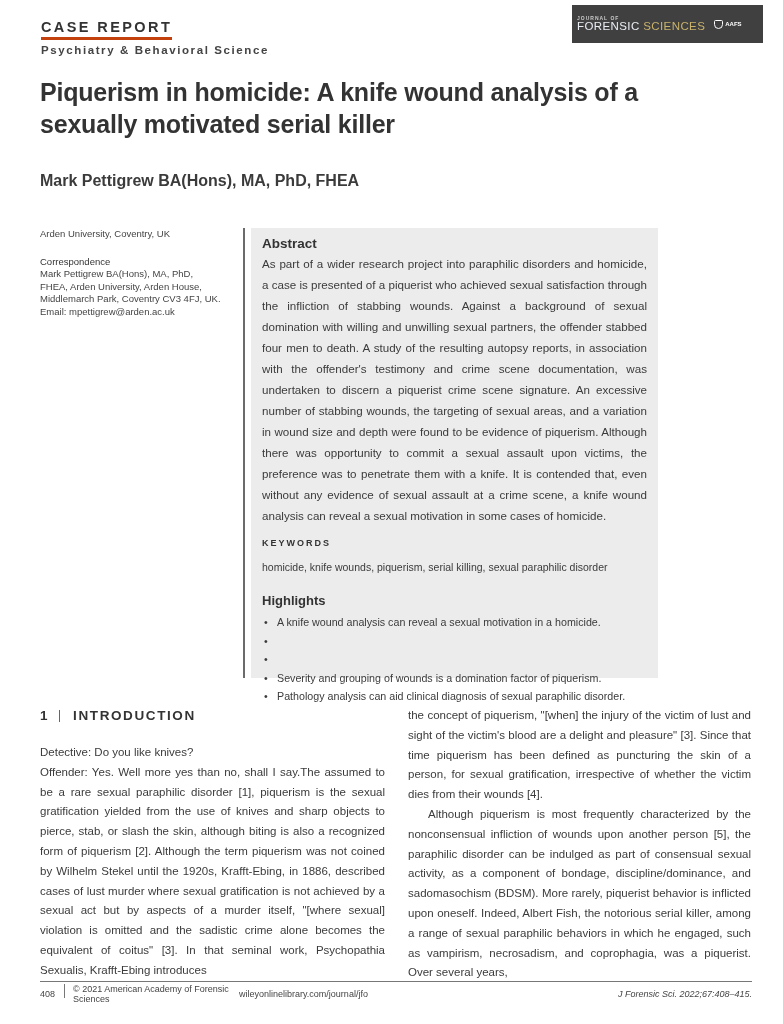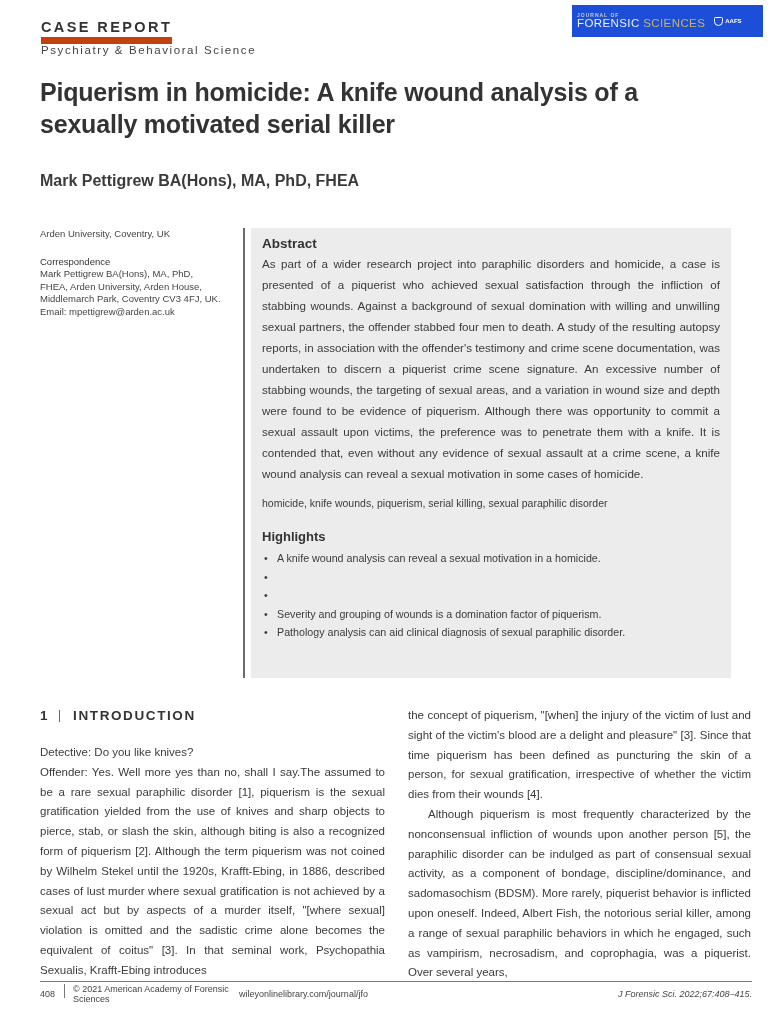--- a/index.html
+++ b/index.html
@@ -3,49 +3,49 @@
 <meta charset="utf-8">
 <style>
   html, body { margin: 0; padding: 0; }
   body {
     width: 783px; height: 1024px; background: #ffffff; position: relative; overflow: hidden;
     font-family: "Liberation Sans", sans-serif; color: #3a3a3a;
   }
   .abs { position: absolute; }
   .case-report {
     left: 41px; top: 19px; font-size: 14.5px; font-weight: bold; letter-spacing: 2.4px; color: #333;
-    padding-bottom: 2px; border-bottom: 7px solid #c2410c;
+    padding-bottom: 2px; border-bottom: 3px solid #c2410c;
   }
   .section-cat {
-    left: 41px; top: 44px; font-size: 11.5px; font-weight: normal; letter-spacing: 1.6px; color: #444;
+    left: 41px; top: 44px; font-size: 11.5px; font-weight: bold; letter-spacing: 1.6px; color: #444;
   }
   .journal-logo {
-    left: 572px; top: 5px; width: 191px; height: 22px; background: #1d4ed8;
-    display: flex; align-items: center; box-sizing: border-box; padding: 16px 5px;
+    left: 572px; top: 5px; width: 191px; height: 38px; background: #404040;
+    display: flex; align-items: center; box-sizing: border-box; padding: 6px 5px;
   }
   .journal-logo .jl-text { display: flex; flex-direction: column; line-height: 1; }
   .jl-small { font-size: 5px; color: #c9c9c9; letter-spacing: 1px; font-weight: bold; }
   .jl-big { font-size: 11.5px; letter-spacing: 0.4px; }
   .jl-big .f1 { color: #e9edf4; }
   .jl-big .f2 { color: #c9b26b; }
   .aafs { margin-left: 9px; display: flex; align-items: center; gap: 2px; color: #fff; font-size: 6px; font-weight: bold; }
   .aafs .shield {
     width: 9px; height: 9px; border: 1.5px solid #fff; border-radius: 2px 2px 6px 6px; box-sizing: border-box;
   }
   .title {
     left: 40px; top: 76px; width: 700px; font-size: 25px; font-weight: bold; color: #333; line-height: 32px;
     letter-spacing: -0.2px;
   }
   .author { left: 40px; top: 172px; font-size: 16px; font-weight: bold; color: #3b3b3b; }
   .affil { left: 40px; top: 228px; font-size: 9.5px; color: #444; }
   .corr-head { left: 40px; top: 256px; font-size: 9.5px; font-weight: normal; color: #333; }
   .corr-body { left: 40px; top: 268px; width: 200px; font-size: 9.5px; color: #444; line-height: 12.5px; }
   .left-rule { left: 243px; top: 228px; width: 2px; height: 450px; background: #6b6b6b; }
   .abstract-box {
-    left: 251px; top: 228px; width: 480px; height: 450px; background: #ececec; box-sizing: border-box;
+    left: 251px; top: 228px; width: 407px; height: 450px; background: #ececec; box-sizing: border-box;
     padding: 8px 11px 0 11px;
   }
   .abs-head { font-size: 13.5px; font-weight: bold; color: #333; margin-bottom: 2px; }
   .abs-text { font-size: 11.6px; line-height: 21px; color: #3b3b3b; text-align: justify; }
   .kw-head { margin-top: 12px; font-size: 9px; font-weight: bold; letter-spacing: 2px; color: #333; }
   .kw-text { font-size: 10.5px; color: #3b3b3b; margin-top: 13px; }
   .hl-head { margin-top: 20px; font-size: 13px; font-weight: bold; color: #333; }
   .hl-list { list-style: none; margin: 5px 0 0 0; padding: 0; }
   .hl-list li { font-size: 10.7px; color: #3b3b3b; line-height: 18.5px; display: flex; }
   .hl-list li .bullet { width: 13px; flex: none; padding-left: 2px; }
@@ -101,20 +101,21 @@
   <div>Mark Pettigrew BA(Hons), MA, PhD,</div>
   <div>FHEA, Arden University, Arden House,</div>
   <div>Middlemarch Park, Coventry CV3 4FJ, UK.</div>
   <div>Email: mpettigrew@arden.ac.uk</div>
 </div>
 
 <div class="abs left-rule"></div>
 <div class="abs abstract-box">
   <div class="abs-head">Abstract</div>
   <div class="abs-text">As part of a wider research project into paraphilic disorders and homicide, a case is presented of a piquerist who achieved sexual satisfaction through the infliction of stabbing wounds. Against a background of sexual domination with willing and unwilling sexual partners, the offender stabbed four men to death. A study of the resulting autopsy reports, in association with the offender's testimony and crime scene documentation, was undertaken to discern a piquerist crime scene signature. An excessive number of stabbing wounds, the targeting of sexual areas, and a variation in wound size and depth were found to be evidence of piquerism. Although there was opportunity to commit a sexual assault upon victims, the preference was to penetrate them with a knife. It is contended that, even without any evidence of sexual assault at a crime scene, a knife wound analysis can reveal a sexual motivation in some cases of homicide.</div>
+  <div class="kw-head">KEYWORDS</div>
   <div class="kw-text">homicide, knife wounds, piquerism, serial killing, sexual paraphilic disorder</div>
   <div class="hl-head">Highlights</div>
   <ul class="hl-list">
     <li>
         <span class="bullet">•</span>
         <span>A knife wound analysis can reveal a sexual motivation in a homicide.</span>
       </li>
     <li>
         <span class="bullet">•</span>
       </li>

